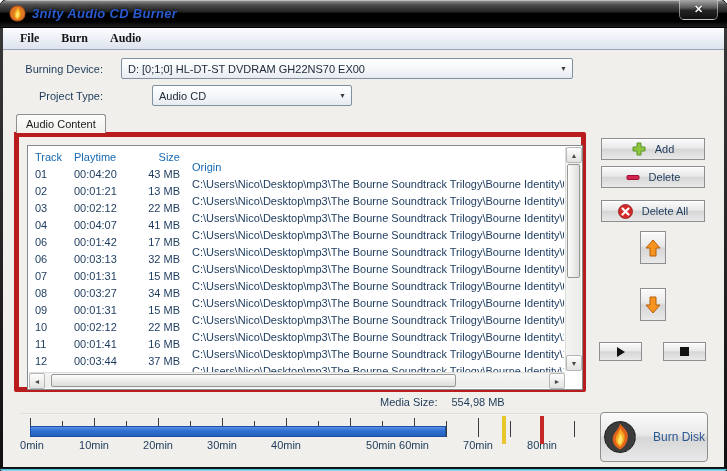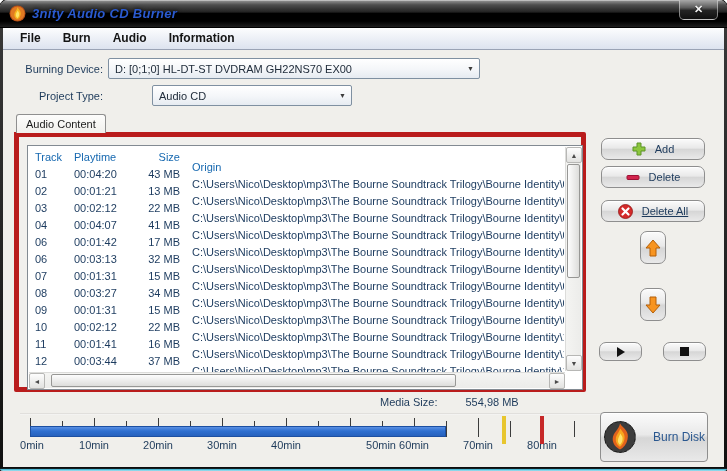--- a/index.html
+++ b/index.html
@@ -30,21 +30,21 @@
     border:1px solid rgba(220,220,220,.55); border-top:none;
     border-radius:0 0 5px 5px;
     color:#f2f2f2; font-size:11px; font-weight:bold; text-align:center; line-height:19px;
     text-shadow:0 1px 1px #000; cursor:default;
   }
   
   .menubar{
     position:absolute; left:3px; top:28px; width:721px; height:22px;
     background:linear-gradient(180deg,#fcfdfe 0%,#eef1f7 45%,#dde3ef 100%);
     border-bottom:1px solid #9aa3b5;
-    display:flex; align-items:center; padding-left:6px;
+    display:flex; align-items:center; padding-left:6px;font-family:Liberation Serif, serif;
   }
   .menu-item{
     padding:0 11px; font-size:12px; font-weight:600; color:#141414; line-height:21px;
   }
   
   .client{
     position:absolute; left:3px; top:50px; width:721px; height:417px;
     background:#f0efeb;
   }
   .frame-bottom{
@@ -100,35 +100,35 @@
   }
   .sb-thumb{
     position:absolute; border:1px solid #979795; border-radius:2px;
     background:linear-gradient(90deg,#fdfdfd,#dddddb);
   }
   .hscroll .sb-thumb{ background:linear-gradient(180deg,#fdfdfd,#dddddb); }
   
   .glass-btn{
     position:absolute; display:flex; align-items:center; justify-content:center; gap:9px;
     background:linear-gradient(180deg,#fbfbfb 0%,#e9e9e9 45%,#d6d6d6 52%,#e9e9e9 100%);
-    border:1px solid #8e8e8e; border-radius:7px;
+    border:1px solid #8e8e8e; border-radius:0;
     font-size:11px; color:#1d3a5c; cursor:default;
     box-shadow:inset 0 1px 0 #fff;
   }
   .btn-add{ left:598px; top:88px; width:104px; height:22px; }
   .btn-delete{ left:598px; top:116px; width:104px; height:22px; }
-  .btn-delete-all{ left:598px; top:150px; width:104px; height:22px;text-decoration:underline; }
+  .btn-delete-all{ left:598px; top:150px; width:104px; height:22px; }
   .btn-up{ left:637px; top:181px; width:26px; height:33px; }
   .btn-down{ left:637px; top:238px; width:26px; height:33px; }
   .btn-play{ left:596px; top:292px; width:43px; height:19px; }
   .btn-stop{ left:660px; top:292px; width:43px; height:19px; }
   .play-shape{ width:0; height:0; border-left:8px solid #111; border-top:5px solid transparent; border-bottom:5px solid transparent; }
   .stop-shape{ width:9px; height:9px; background:#111; }
   
-  .media-line{ position:absolute; left:377px; top:346px; display:flex; gap:28px; font-size:11px; color:#1d3a5a; }
+  .media-line{ position:absolute; left:377px; top:346px; display:flex; gap:14px; font-size:11px; color:#1d3a5a; }
   .separator{ position:absolute; left:17px; top:363px; width:608px; height:2px;
     background:linear-gradient(180deg,#d7d5d1,#fdfdfc); }
   .scale{ position:absolute; left:25px; top:368px; width:560px; height:36px; }
   .tick{ position:absolute; width:1px; background:#3c3c3c; z-index:1; }
   .tick.major{ top:0; height:19px; }
   .tick.minor{ top:3px; height:16px; }
   .scale-bar{
     position:absolute; left:2px; top:8px; height:11px; z-index:2;
     border:1px solid #1c4fa1;
     background:linear-gradient(180deg,#5a8fe2 0%,#2e6fd0 45%,#2661bd 100%);
@@ -152,27 +152,26 @@
     <span class="title-text">3nity Audio CD Burner</span>
     <div class="close-btn">
       <span>✕</span>
     </div>
   </div>
 
   <div class="menubar">
     <span class="menu-item">File</span>
     <span class="menu-item">Burn</span>
     <span class="menu-item">Audio</span>
-    <span class="menu-item">Information</span>
   </div>
 
   <div class="client">
 
     <span class="field-label" style="left:5px; top:13px;">Burning Device:</span>
-    <div class="combo" style="left:105px; top:8px; width:372px;">
+    <div class="combo" style="left:118px; top:8px; width:452px;">
       <span class="combo-text">D:  [0;1;0] HL-DT-ST DVDRAM GH22NS70  EX00</span>
       <span class="combo-arrow">▼</span>
     </div>
 
     <span class="field-label" style="left:5px; top:40px;">Project Type:</span>
     <div class="combo" style="left:105px; top:35px; width:200px;margin-left:44px;">
       <span class="combo-text">Audio CD</span>
       <span class="combo-arrow">▼</span>
     </div>
 

